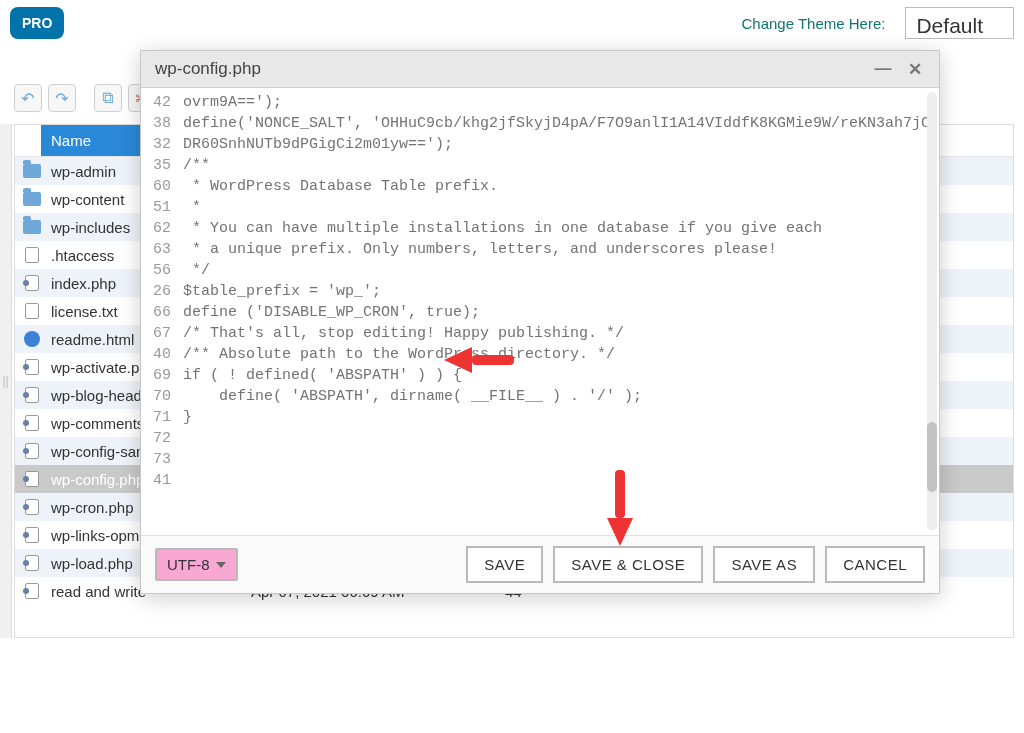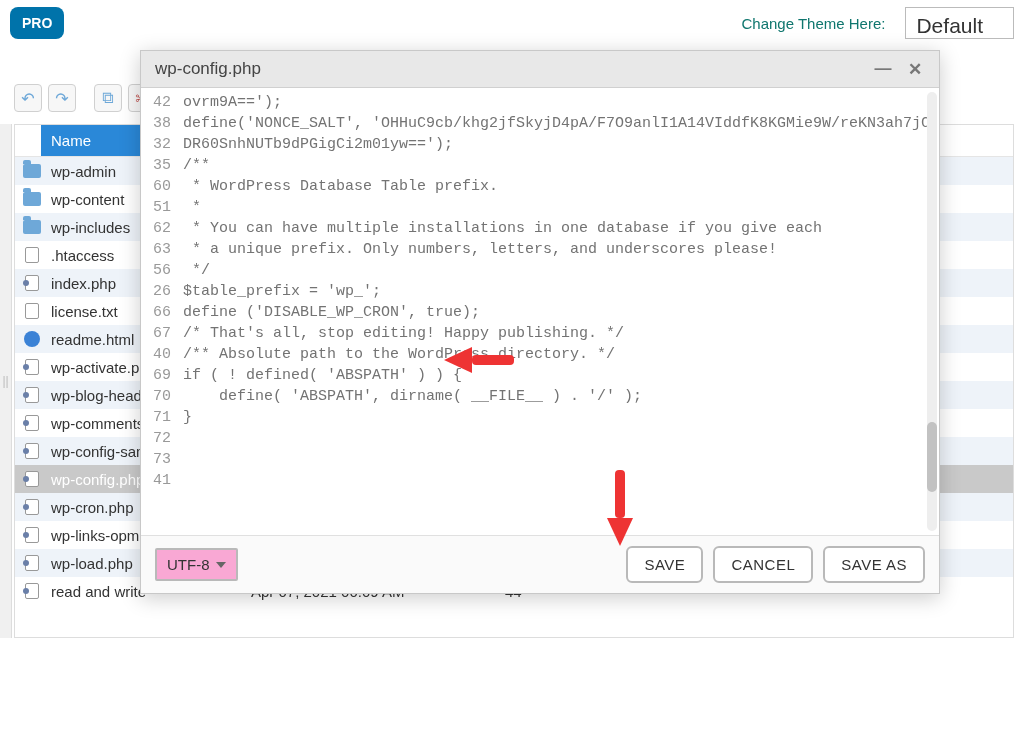--- a/index.html
+++ b/index.html
@@ -207,21 +207,21 @@
     width:0;height:0;border-left:5px solid transparent;border-right:5px solid transparent;border-top:6px solid #666;
     transform:translateY(-50%);
   }
   .dlg-footer .sp { flex:1; }
   .dlg-btn {
     border:2px solid #b9b9b9;
     background:#fff;
     padding: 8px 16px;
     font-size: 15px;
     letter-spacing: .5px;
-    border-radius:6px;
+    border-radius:0;
     color:#333;
   }
 
   
   .arrow-h {
     position:absolute;
     width: 70px; height: 26px;
     z-index:60;
   }
   .arrow-h .shaft{
@@ -464,22 +464,23 @@
       </div>
     <div class="code" id="code"><div>ovrm9A==');</div><div>define('NONCE_SALT', 'OHHuC9cb/khg2jfSkyjD4pA/F7O9anlI1A14VIddfK8KGMie9W/reKN3ah7jCDR60SnhNUTb9dPGigCi2m01yw==');</div><div></div><div>/**</div><div> * WordPress Database Table prefix.</div><div> *</div><div> * You can have multiple installations in one database if you give each</div><div> * a unique prefix. Only numbers, letters, and underscores please!</div><div> */</div><div>$table_prefix = 'wp_';</div><div></div><div>define ('DISABLE_WP_CRON', true);</div><div></div><div>/* That's all, stop editing! Happy publishing. */</div><div></div><div>/** Absolute path to the WordPress directory. */</div><div>if ( ! defined( 'ABSPATH' ) ) {</div><div>    define( 'ABSPATH', dirname( __FILE__ ) . '/' );</div><div>}</div><div></div></div>
     <div class="scrollbar">
         <div class="thumb"></div>
       </div>
   </div>
   <div class="dlg-footer">
     <div class="enc-select">UTF-8</div>
     <div class="sp"></div>
     <button class="dlg-btn">SAVE</button>
+    <button class="dlg-btn">SAVE &amp; CLOSE</button>
+    <button class="dlg-btn">SAVE AS</button>
     <button class="dlg-btn">CANCEL</button>
-    <button class="dlg-btn">SAVE AS</button>
   </div>
 </div>
 
 <div class="arrow-h" style="top:347px; left:444px;">
   <div class="head"></div>
     <div class="shaft"></div>
 </div>
 <div class="arrow-v" style="top:470px; left:607px;">
   <div class="shaft"></div>
     <div class="head"></div>

